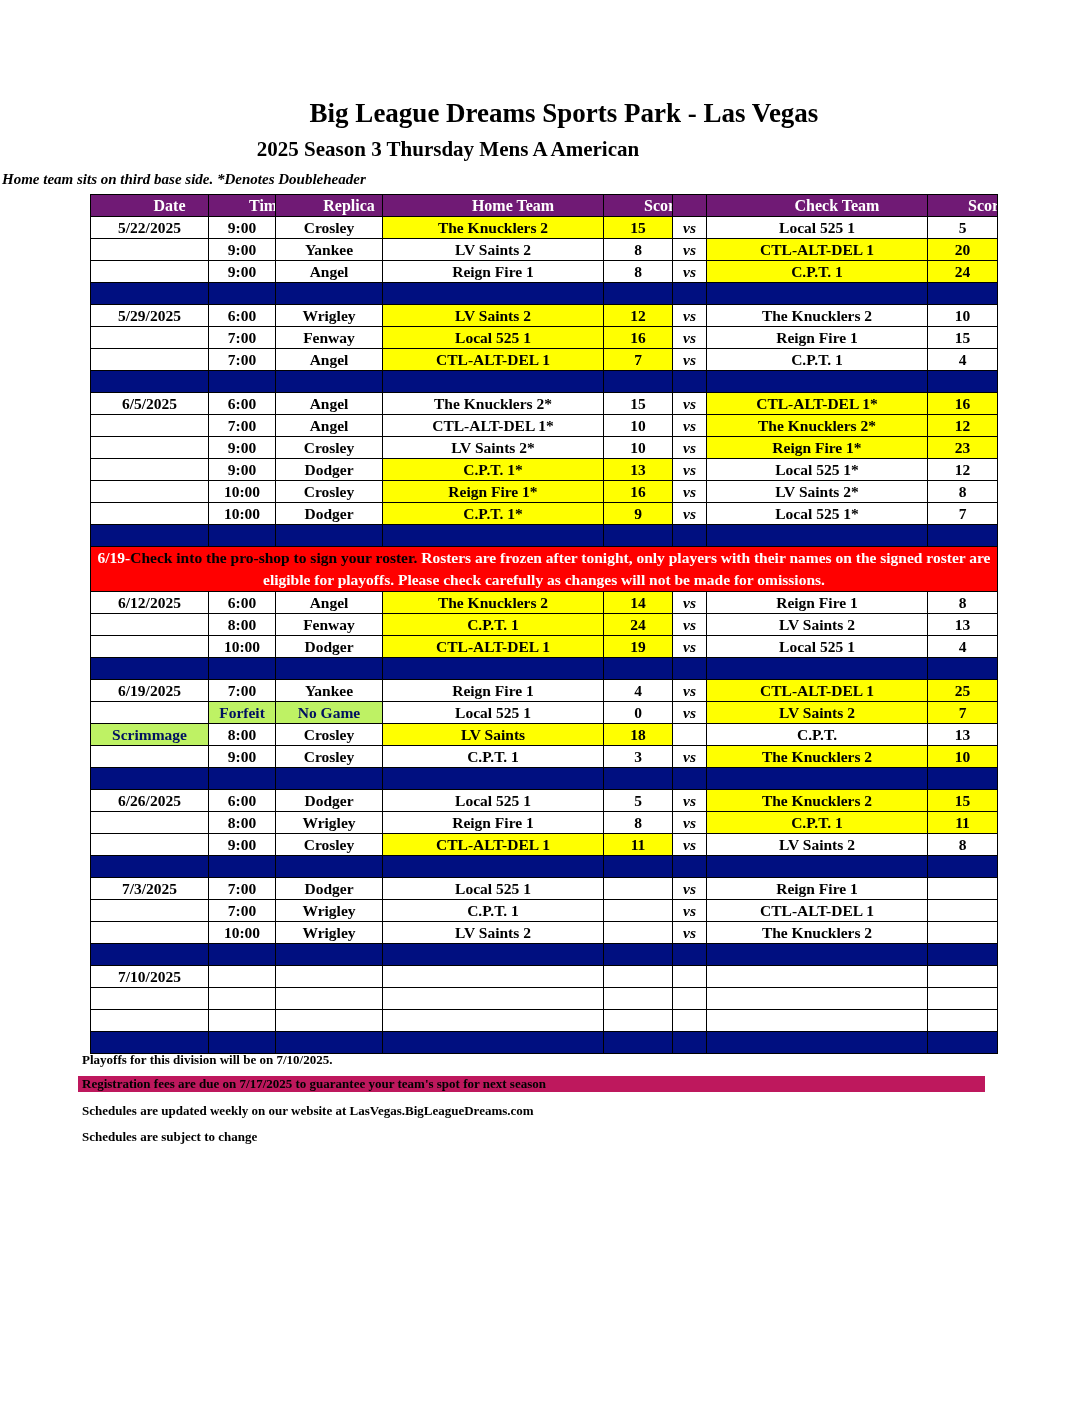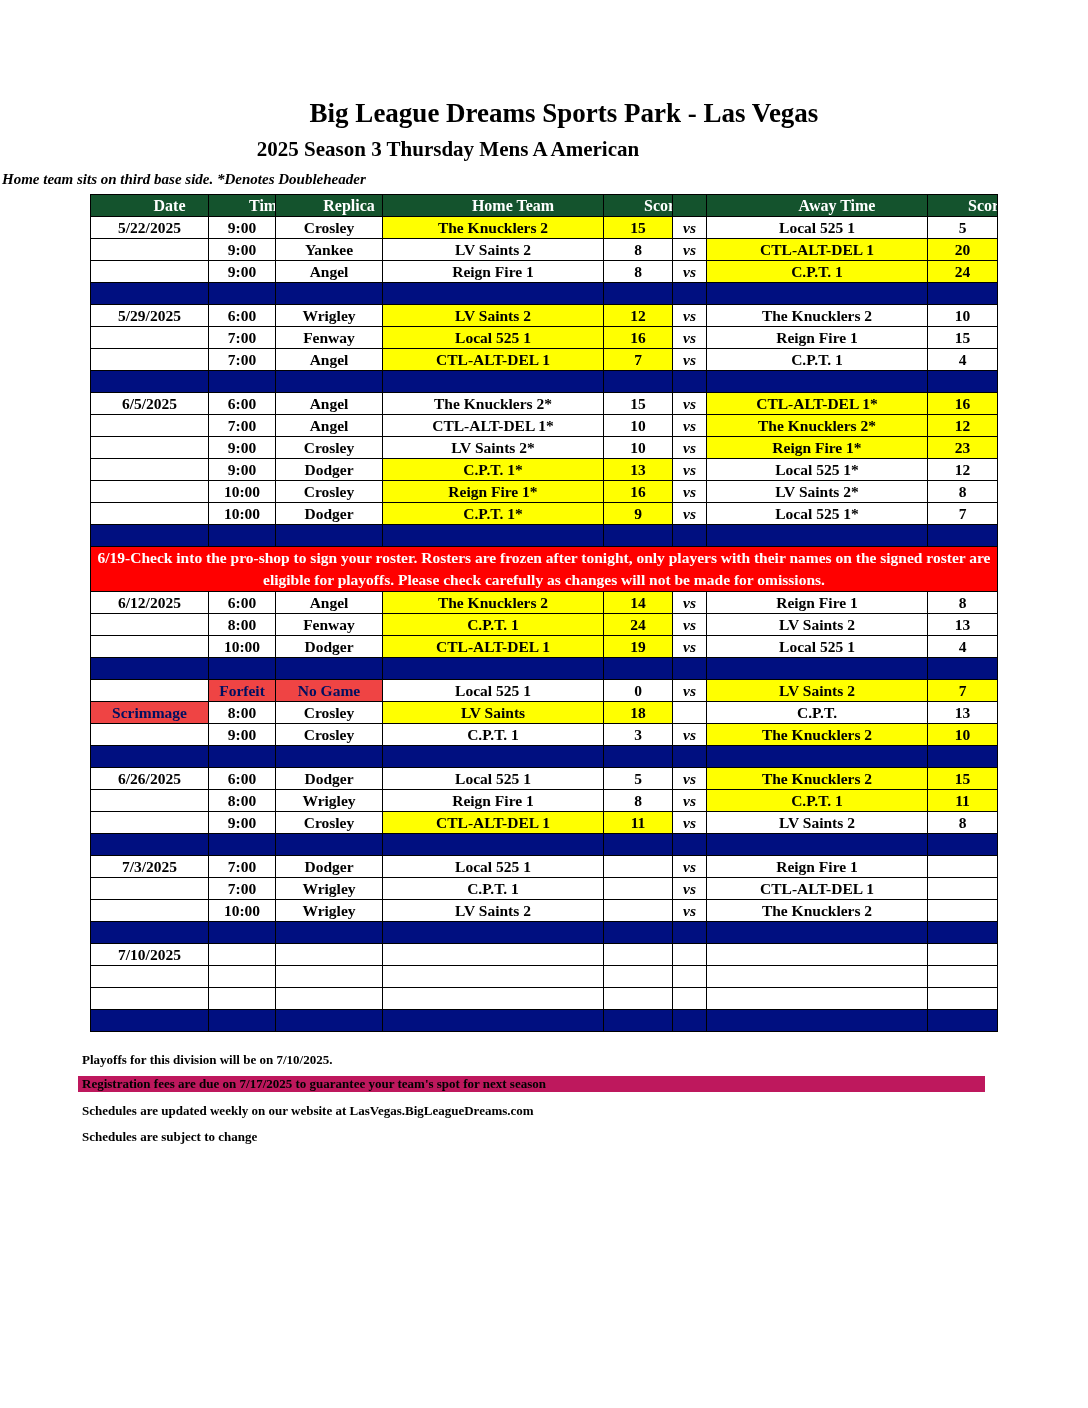--- a/index.html
+++ b/index.html
@@ -2,27 +2,27 @@
 <html><head>
 <meta charset="utf-8">
 <style>
   html, body { margin: 0; padding: 0; background: #ffffff; }
   body { width: 1088px; height: 1408px; position: relative; font-family: "Liberation Serif", "DejaVu Serif", serif; color: #000; }
   .title { position: absolute; top: 98px; left: 0; width: 1088px; text-align: center; font-size: 27px; font-weight: bold; margin-left: 20px; }
   .subtitle { position: absolute; top: 137px; left: 0; width: 896px; text-align: center; font-size: 21px; font-weight: bold; }
   .note { position: absolute; top: 171px; left: 2px; width: 1088px; text-align: left; font-size: 15px; font-weight: bold; font-style: italic; }
   table.sched { position: absolute; top: 194px; left: 90px; width: 907px; border-collapse: collapse; table-layout: fixed; }
   table.sched td, table.sched th { border: 1px solid #000; height: 21px; padding: 0; text-align: center; font-size: 15.5px; font-weight: bold; line-height: 21px; white-space: nowrap; overflow: hidden; }
-  table.sched th { background: #14532d; color: #ffffff; font-size: 16px; padding-left: 40px; }
+  table.sched th { background: #701a75; color: #ffffff; font-size: 16px; padding-left: 40px; }
   tr.sep td { background: #000f80; }
   td.hl { background: #ffff00; }
-  td.cy { background: #ef4444; color: #001060; }
+  td.cy { background: #bef264; color: #001060; }
   td.vs { font-style: italic; font-weight: bold; }
   tr.banner td { background: #ff0000; color: #ffffff; font-size: 15.5px; line-height: 22px; height: 44px; white-space: normal; padding: 0 4px; }
-  .yel { color: #ffffff; }
+  .yel { color: #000000; }
   .footer { position: absolute; left: 78px; width: 907px; font-size: 13px; font-weight: bold; }
   .f1 { top: 1052px; }
   .f2 { top: 1076px; background: #be185d; }
   .f3 { top: 1103px; }
   .f4 { top: 1129px; }
   .footer span { padding-left: 4px; }
 </style>
 </head>
 <body>
 
@@ -42,21 +42,21 @@
       <col style="width:70px">
   </colgroup>
   <thead>
     <tr>
       <th>Date</th>
       <th>Time</th>
       <th>Replica</th>
       <th>Home Team</th>
       <th>Score</th>
       <th></th>
-      <th>Away Time</th>
+      <th>Check Team</th>
       <th>Score</th>
     </tr>
   </thead>
   <tbody id="sched-body">
       <tr>
         <td>5/22/2025</td>
         <td>9:00</td>
         <td>Crosley</td>
         <td class="hl">The Knucklers 2</td>
         <td class="hl">15</td>
@@ -239,20 +239,30 @@
       </tr>
       <tr class="sep">
         <td></td>
         <td></td>
         <td></td>
         <td></td>
         <td></td>
         <td></td>
         <td></td>
         <td></td>
+      </tr>
+      <tr>
+        <td>6/19/2025</td>
+        <td>7:00</td>
+        <td>Yankee</td>
+        <td>Reign Fire 1</td>
+        <td>4</td>
+        <td class="vs">vs</td>
+        <td class="hl">CTL-ALT-DEL 1</td>
+        <td class="hl">25</td>
       </tr>
       <tr>
         <td></td>
         <td class="cy">Forfeit</td>
         <td class="cy">No Game</td>
         <td>Local 525 1</td>
         <td>0</td>
         <td class="vs">vs</td>
         <td class="hl">LV Saints 2</td>
         <td class="hl">7</td>

